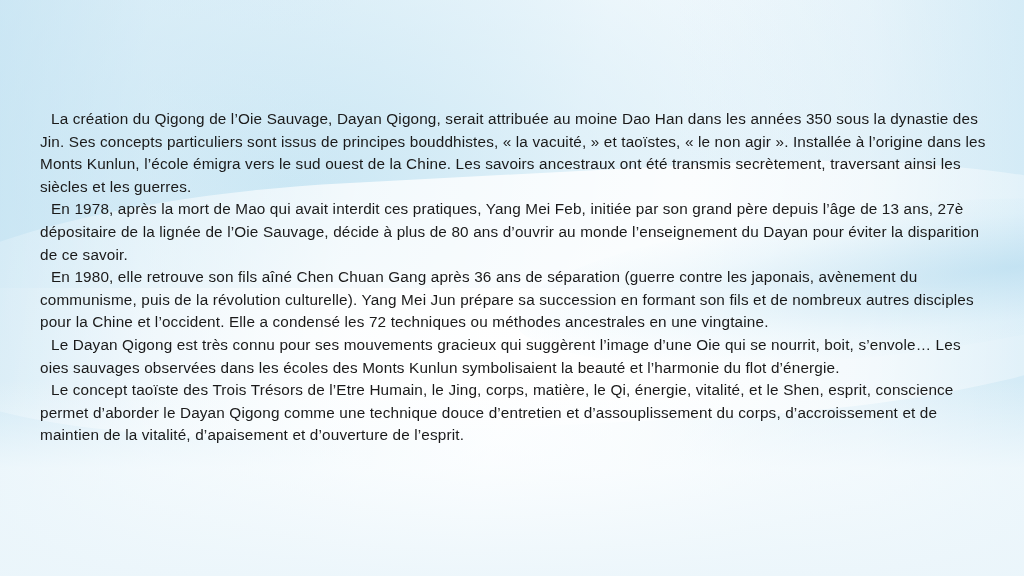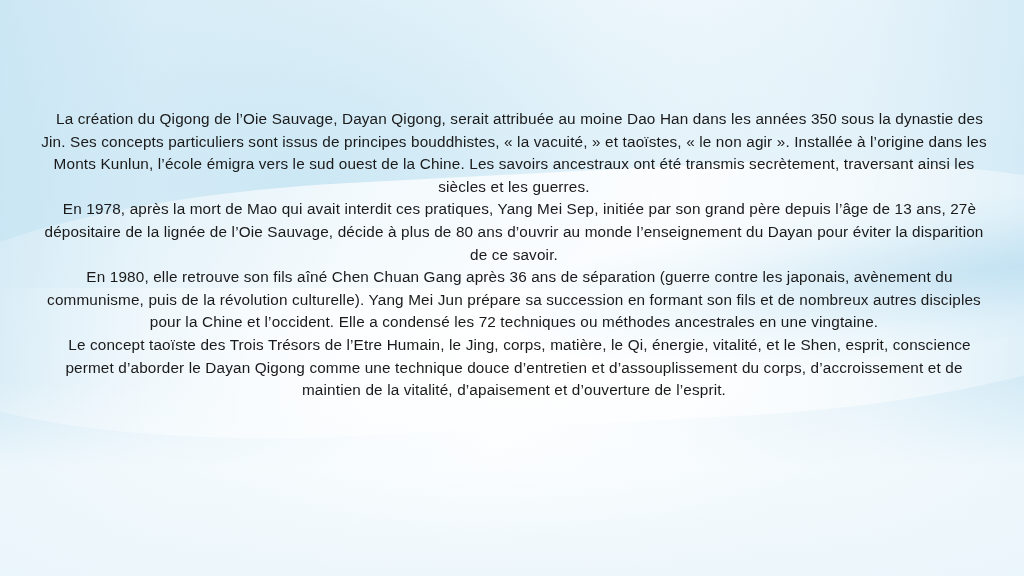--- a/index.html
+++ b/index.html
@@ -89,21 +89,21 @@
     position: absolute;
     left: 40px;
     top: 108px;
     width: 948px;
   }
   .para {
     margin: 0;
     color: #1a1a1a;
     font-size: 15.3px;
     line-height: 22.6px;
-    text-align: center;
+    text-align: left;
     letter-spacing: 0.01em;
     text-indent: 11px;
   }
   .para + .para {
     margin-top: 0px;
   }
 </style>
 </head>
 <body>
 
@@ -111,17 +111,18 @@
   <div class="bg-base"></div>
   <div class="bg-wash-top"></div>
   <div class="bg-wash-left"></div>
   <div class="bg-wash-right"></div>
   <div class="bg-swoosh-a"></div>
   <div class="bg-swoosh-b"></div>
   <div class="bg-bottom-fade"></div>
 
   <div class="content">
     <p class="para">La création du Qigong de l’Oie Sauvage, Dayan Qigong, serait attribuée au moine Dao Han dans les années 350 sous la dynastie des Jin. Ses concepts particuliers sont issus de principes bouddhistes, « la vacuité, » et taoïstes, « le non agir ». Installée à l’origine dans les Monts Kunlun, l’école émigra vers le sud ouest de la Chine. Les savoirs ancestraux ont été transmis secrètement, traversant ainsi les siècles et les guerres.</p>
-    <p class="para">En 1978, après la mort de Mao qui avait interdit ces pratiques, Yang Mei Sep, initiée par son grand père depuis l’âge de 13 ans, 27è dépositaire de la lignée de l’Oie Sauvage, décide à plus de 80 ans d’ouvrir au monde l’enseignement du Dayan pour éviter la disparition de ce savoir.</p>
+    <p class="para">En 1978, après la mort de Mao qui avait interdit ces pratiques, Yang Mei Feb, initiée par son grand père depuis l’âge de 13 ans, 27è dépositaire de la lignée de l’Oie Sauvage, décide à plus de 80 ans d’ouvrir au monde l’enseignement du Dayan pour éviter la disparition de ce savoir.</p>
     <p class="para">En 1980, elle retrouve son fils aîné Chen Chuan Gang après 36 ans de séparation (guerre contre les japonais, avènement du communisme, puis de la révolution culturelle). Yang Mei Jun prépare sa succession en formant son fils et de nombreux autres disciples pour la Chine et l’occident. Elle a condensé les 72 techniques ou méthodes ancestrales en une vingtaine.</p>
+    <p class="para">Le Dayan Qigong est très connu pour ses mouvements gracieux qui suggèrent l’image d’une Oie qui se nourrit, boit, s’envole… Les oies sauvages observées dans les écoles des Monts Kunlun symbolisaient la beauté et l’harmonie du flot d’énergie.</p>
     <p class="para">Le concept taoïste des Trois Trésors de l’Etre Humain, le Jing, corps, matière, le Qi, énergie, vitalité, et le Shen, esprit, conscience permet d’aborder le Dayan Qigong comme une technique douce d’entretien et d’assouplissement du corps, d’accroissement et de maintien de la vitalité, d’apaisement et d’ouverture de l’esprit.</p>
   </div>
 </div>
 
 </body></html>

